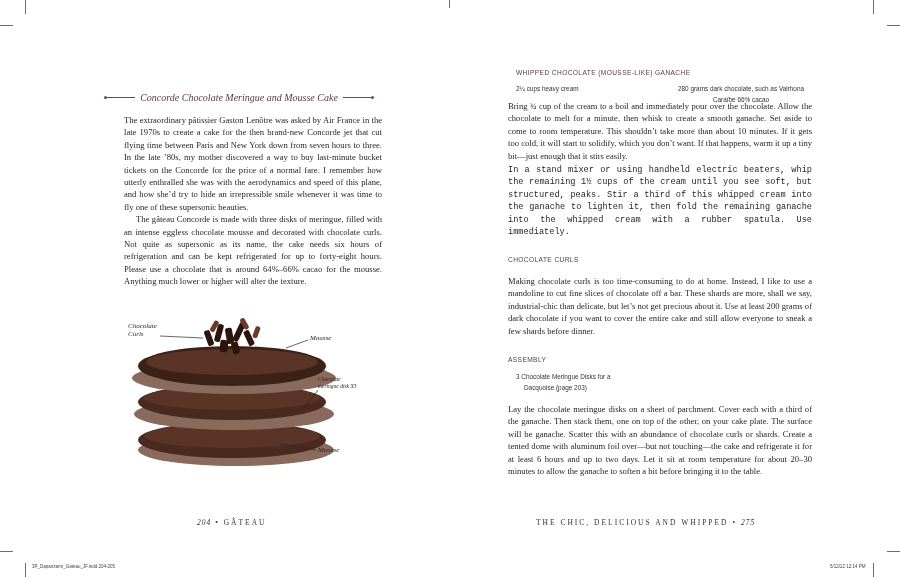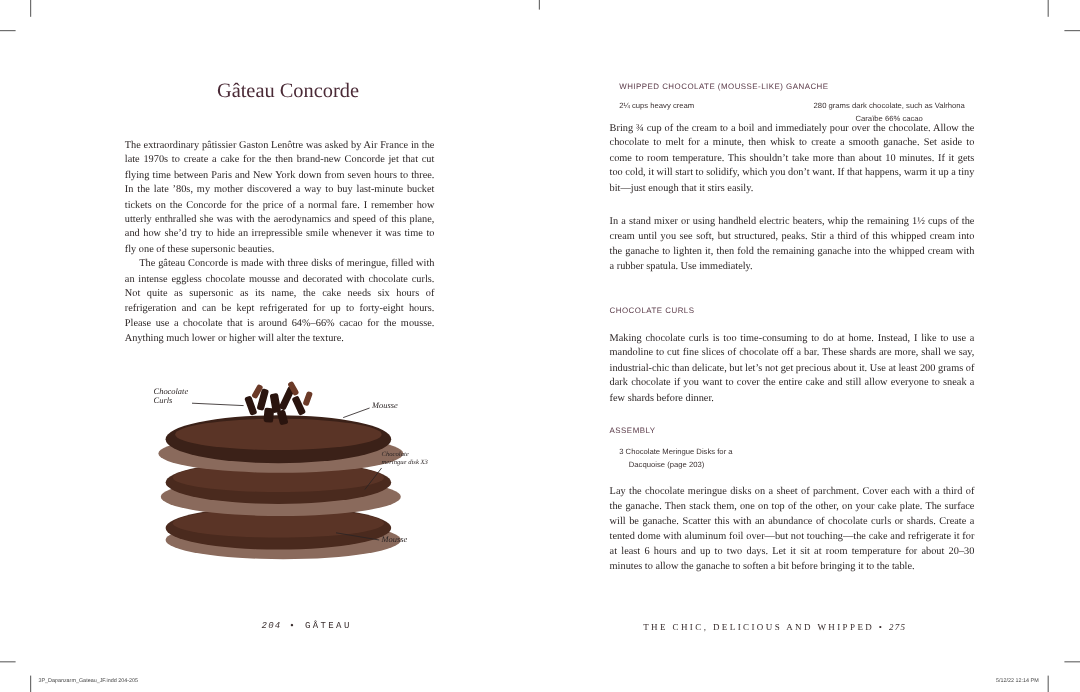--- a/index.html
+++ b/index.html
@@ -37,23 +37,29 @@
 <div class="crop" style="left:0;top:25px;width:13px;height:1px;"></div>
 <div class="crop" style="left:873px;top:0;width:1px;height:14px;"></div>
 <div class="crop" style="left:887px;top:25px;width:13px;height:1px;"></div>
 <div class="crop" style="left:449px;top:0;width:1px;height:8px;"></div>
 <div class="crop" style="left:0;top:551px;width:13px;height:1px;"></div>
 <div class="crop" style="left:25px;top:563px;width:1px;height:14px;"></div>
 <div class="crop" style="left:887px;top:551px;width:13px;height:1px;"></div>
 <div class="crop" style="left:873px;top:563px;width:1px;height:14px;"></div>
 
 <div class="page left">
-  <div class="title">Gâteau Concorde</div>
+  <div class="subtitle-row">
+    <span class="dot"></span>
+    <span class="rule"></span>
+    <span class="subtitle">Concorde Chocolate Meringue and Mousse Cake</span>
+    <span class="rule"></span>
+    <span class="dot"></span>
+  </div>
 
-  <div class="body-text" style="left:104px; top:114px; width:258px;">
+  <div class="body-text" style="left:124px; top:114px; width:258px;">
     <p>The extraordinary pâtissier Gaston Lenôtre was asked by Air France in the late 1970s to create a cake for the then brand-new Concorde jet that cut flying time between Paris and New York down from seven hours to three. In the late ’80s, my mother discovered a way to buy last-minute bucket tickets on the Concorde for the price of a normal fare. I remember how utterly enthralled she was with the aerodynamics and speed of this plane, and how she’d try to hide an irrepressible smile whenever it was time to fly one of these supersonic beauties.</p>
     <p class="indent">The gâteau Concorde is made with three disks of meringue, filled with an intense eggless chocolate mousse and decorated with chocolate curls. Not quite as supersonic as its name, the cake needs six hours of refrigeration and can be kept refrigerated for up to forty-eight hours. Please use a chocolate that is around 64%–66% cacao for the mousse. Anything much lower or higher will alter the texture.</p>
   </div>
 
   <div class="illus">
     <svg width="255" height="165" viewBox="0 0 255 165">
 
       <ellipse cx="128" cy="140" rx="98" ry="16" fill="#8a6a5c"></ellipse>
       <ellipse cx="124" cy="130" rx="94" ry="18" fill="#4a2a1e"></ellipse>
       <ellipse cx="124" cy="126" rx="88" ry="12" fill="#5a3426"></ellipse>
@@ -87,35 +93,35 @@
         <line x1="196" y1="98" x2="210" y2="80"></line>
         <line x1="172" y1="134" x2="208" y2="140"></line>
       </g>
     </svg>
     <div class="hand" style="left:20px; top:12px; width:36px;">Chocolate Curls</div>
     <div class="hand" style="left:202px; top:24px;">Mousse</div>
     <div class="hand" style="left:210px; top:66px; width:40px; font-size:5.5px; line-height:6.5px;">Chocolate meringue disk X3</div>
     <div class="hand" style="left:210px; top:136px;">Mousse</div>
   </div>
 
-  <div class="folio" style="left:218px;font-family:Liberation Mono, monospace;">
+  <div class="folio" style="left:197px;">
     <span class="num">204</span>
     <span>•</span>
     <span>GÂTEAU</span>
   </div>
 </div>
 
 <div class="page right">
   <div class="head" style="left:66px; top:69px;">WHIPPED CHOCOLATE (MOUSSE-LIKE) GANACHE</div>
   <div class="ingr" style="left:66px; top:83px;">2¼ cups heavy cream</div>
   <div class="ingr" style="left:226px; top:83px; width:130px; text-align:center;">280 grams dark chocolate, such as Valrhona Caraïbe 66% cacao</div>
 
   <div class="body-text" style="left:58px; top:100px; width:304px;">
     <p>Bring ¾ cup of the cream to a boil and immediately pour over the chocolate. Allow the chocolate to melt for a minute, then whisk to create a smooth ganache. Set aside to come to room temperature. This shouldn’t take more than about 10 minutes. If it gets too cold, it will start to solidify, which you don’t want. If that happens, warm it up a tiny bit—just enough that it stirs easily.</p>
-    <p style="margin-top:16px;">In a stand mixer or using handheld electric beaters, whip the remaining 1½ cups of the cream until you see soft, but structured, peaks. Stir a third of this whipped cream into the ganache to lighten it, then fold the remaining ganache into the whipped cream with a rubber spatula. Use immediately.</p>
+    <p style="margin-top:2px;font-family:Liberation Mono, monospace;">In a stand mixer or using handheld electric beaters, whip the remaining 1½ cups of the cream until you see soft, but structured, peaks. Stir a third of this whipped cream into the ganache to lighten it, then fold the remaining ganache into the whipped cream with a rubber spatula. Use immediately.</p>
   </div>
 
   <div class="head" style="left:58px; top:256px;">CHOCOLATE CURLS</div>
   <div class="body-text" style="left:58px; top:275px; width:304px;">Making chocolate curls is too time-consuming to do at home. Instead, I like to use a mandoline to cut fine slices of chocolate off a bar. These shards are more, shall we say, industrial-chic than delicate, but let’s not get precious about it. Use at least 200 grams of dark chocolate if you want to cover the entire cake and still allow everyone to sneak a few shards before dinner.</div>
 
   <div class="head" style="left:58px; top:356px;">ASSEMBLY</div>
   <div class="ingr" style="left:66px; top:371px;">3 Chocolate Meringue Disks for a</div>
   <div class="ingr" style="left:74px; top:382px;">Dacquoise (page 203)</div>
   <div class="body-text" style="left:58px; top:403px; width:304px;">Lay the chocolate meringue disks on a sheet of parchment. Cover each with a third of the ganache. Then stack them, one on top of the other, on your cake plate. The surface will be ganache. Scatter this with an abundance of chocolate curls or shards. Create a tented dome with aluminum foil over—but not touching—the cake and refrigerate it for at least 6 hours and up to two days. Let it sit at room temperature for about 20–30 minutes to allow the ganache to soften a bit before bringing it to the table.</div>
 

